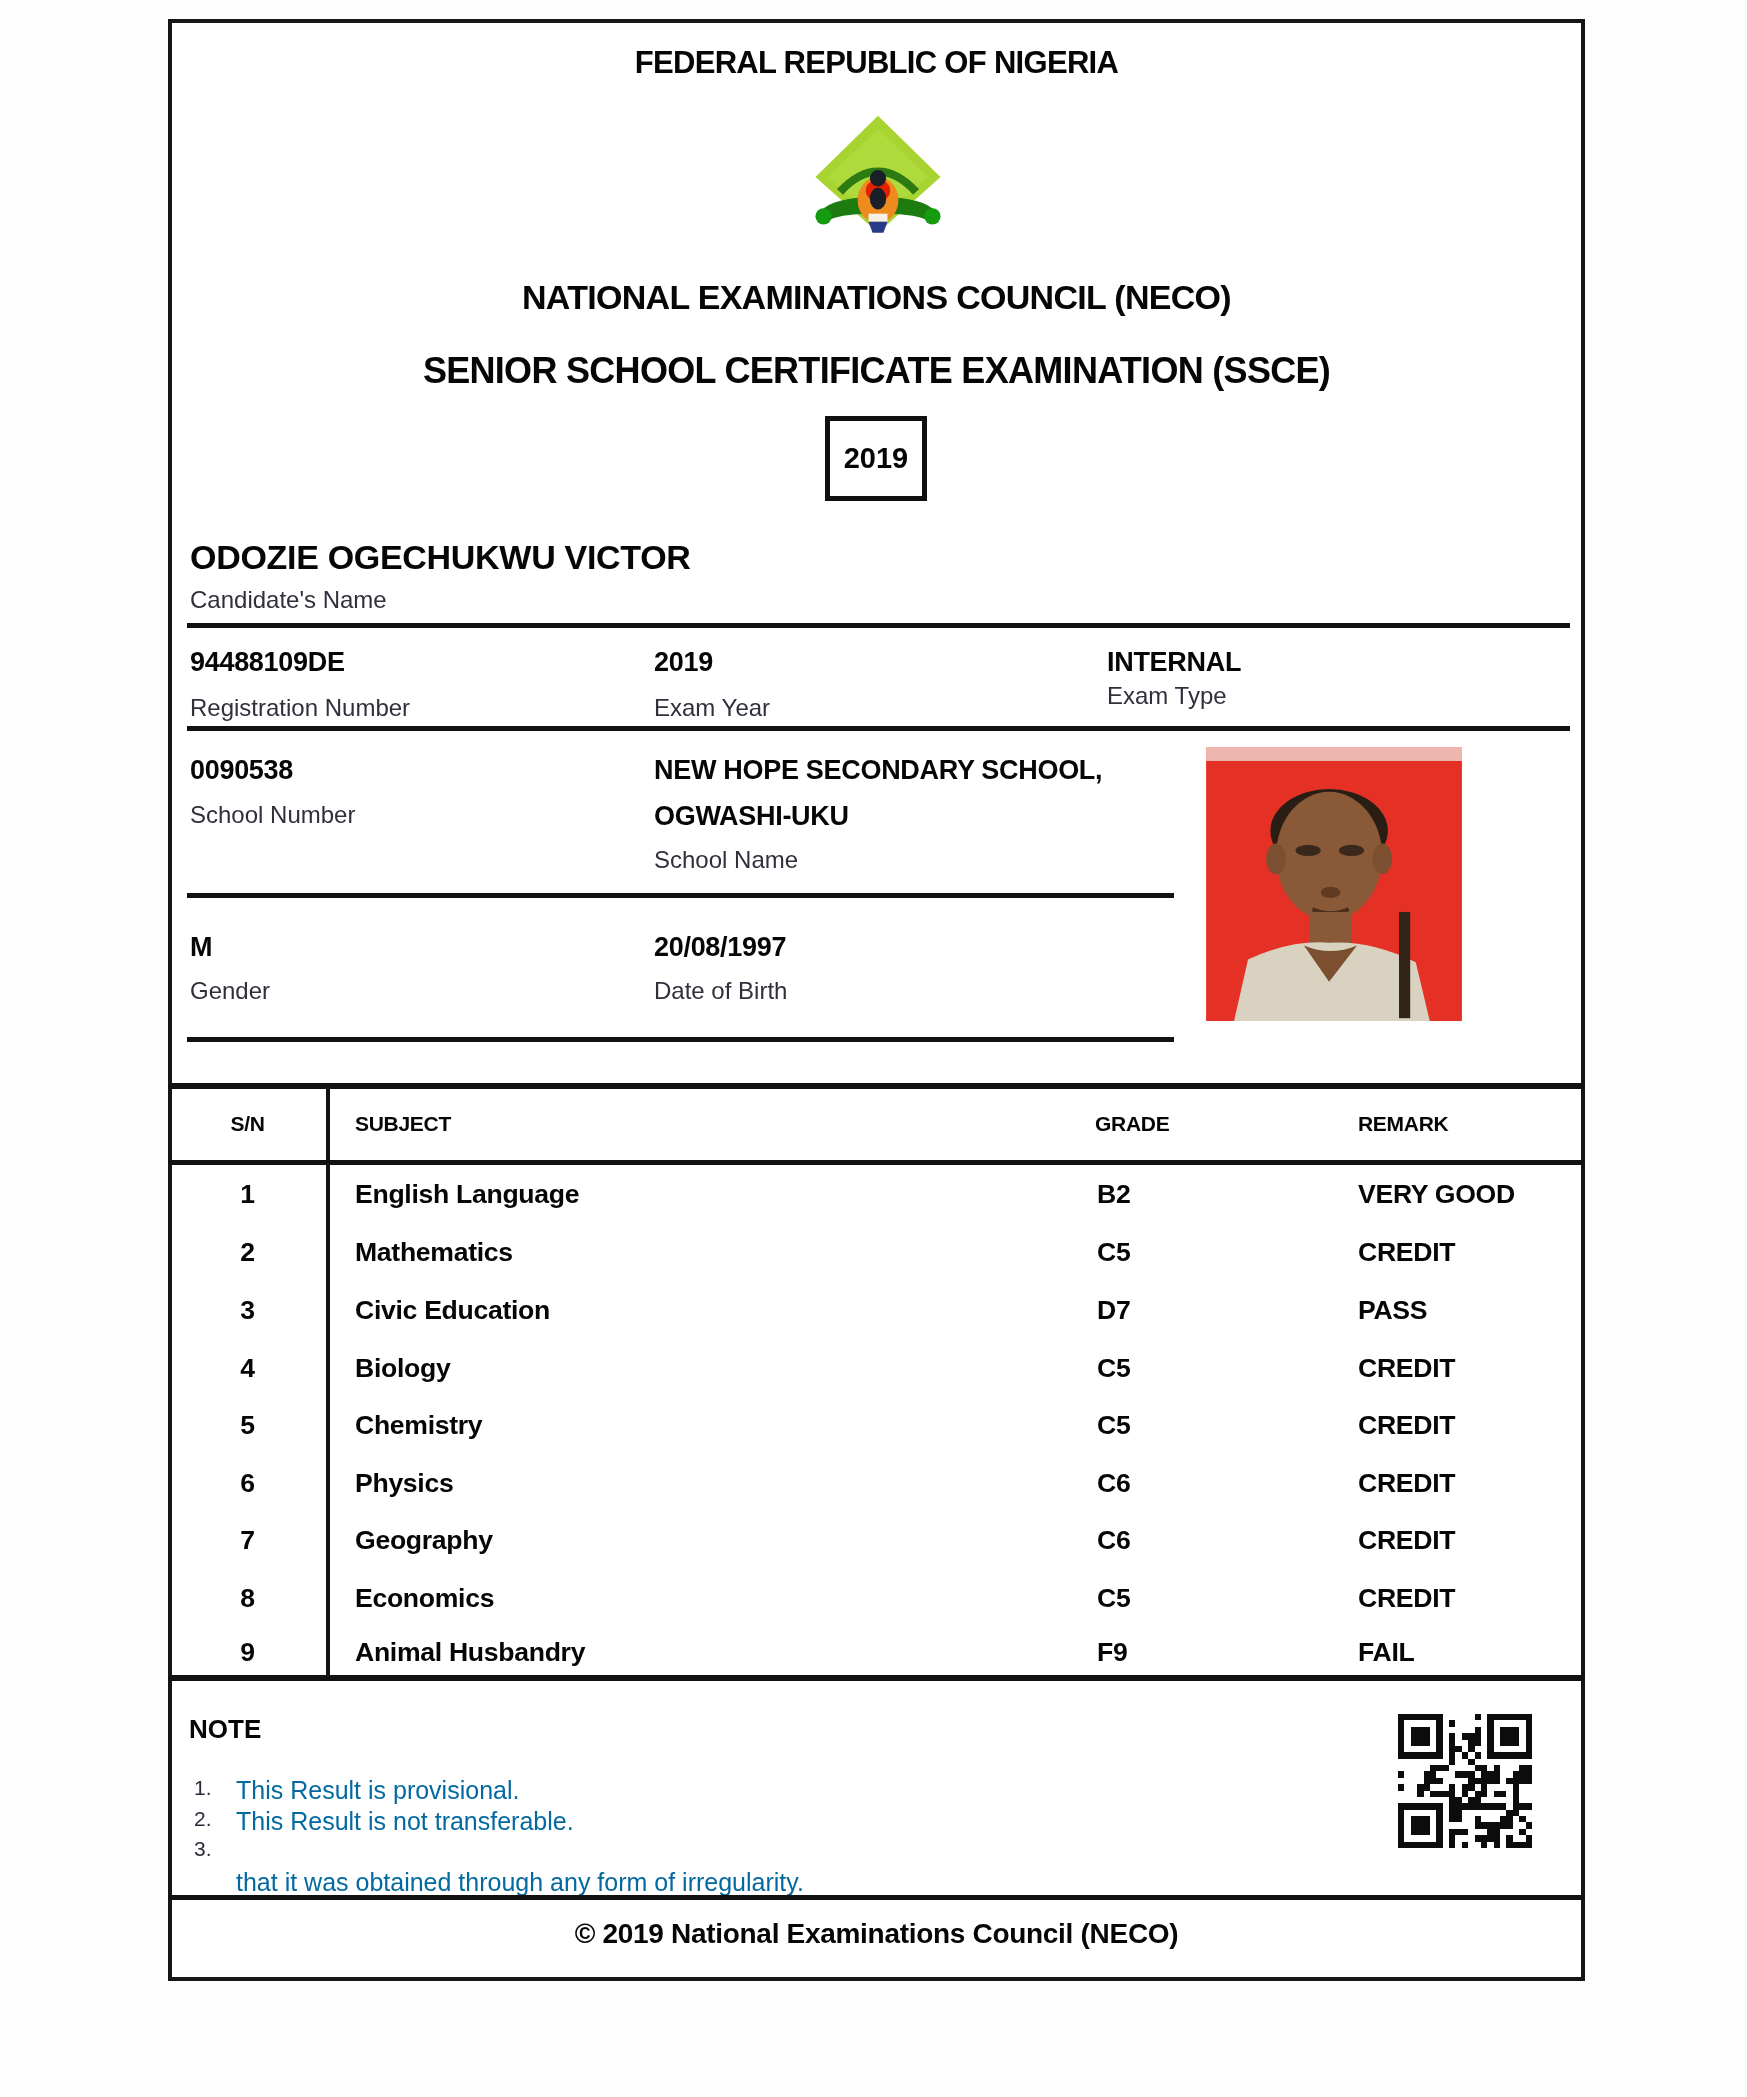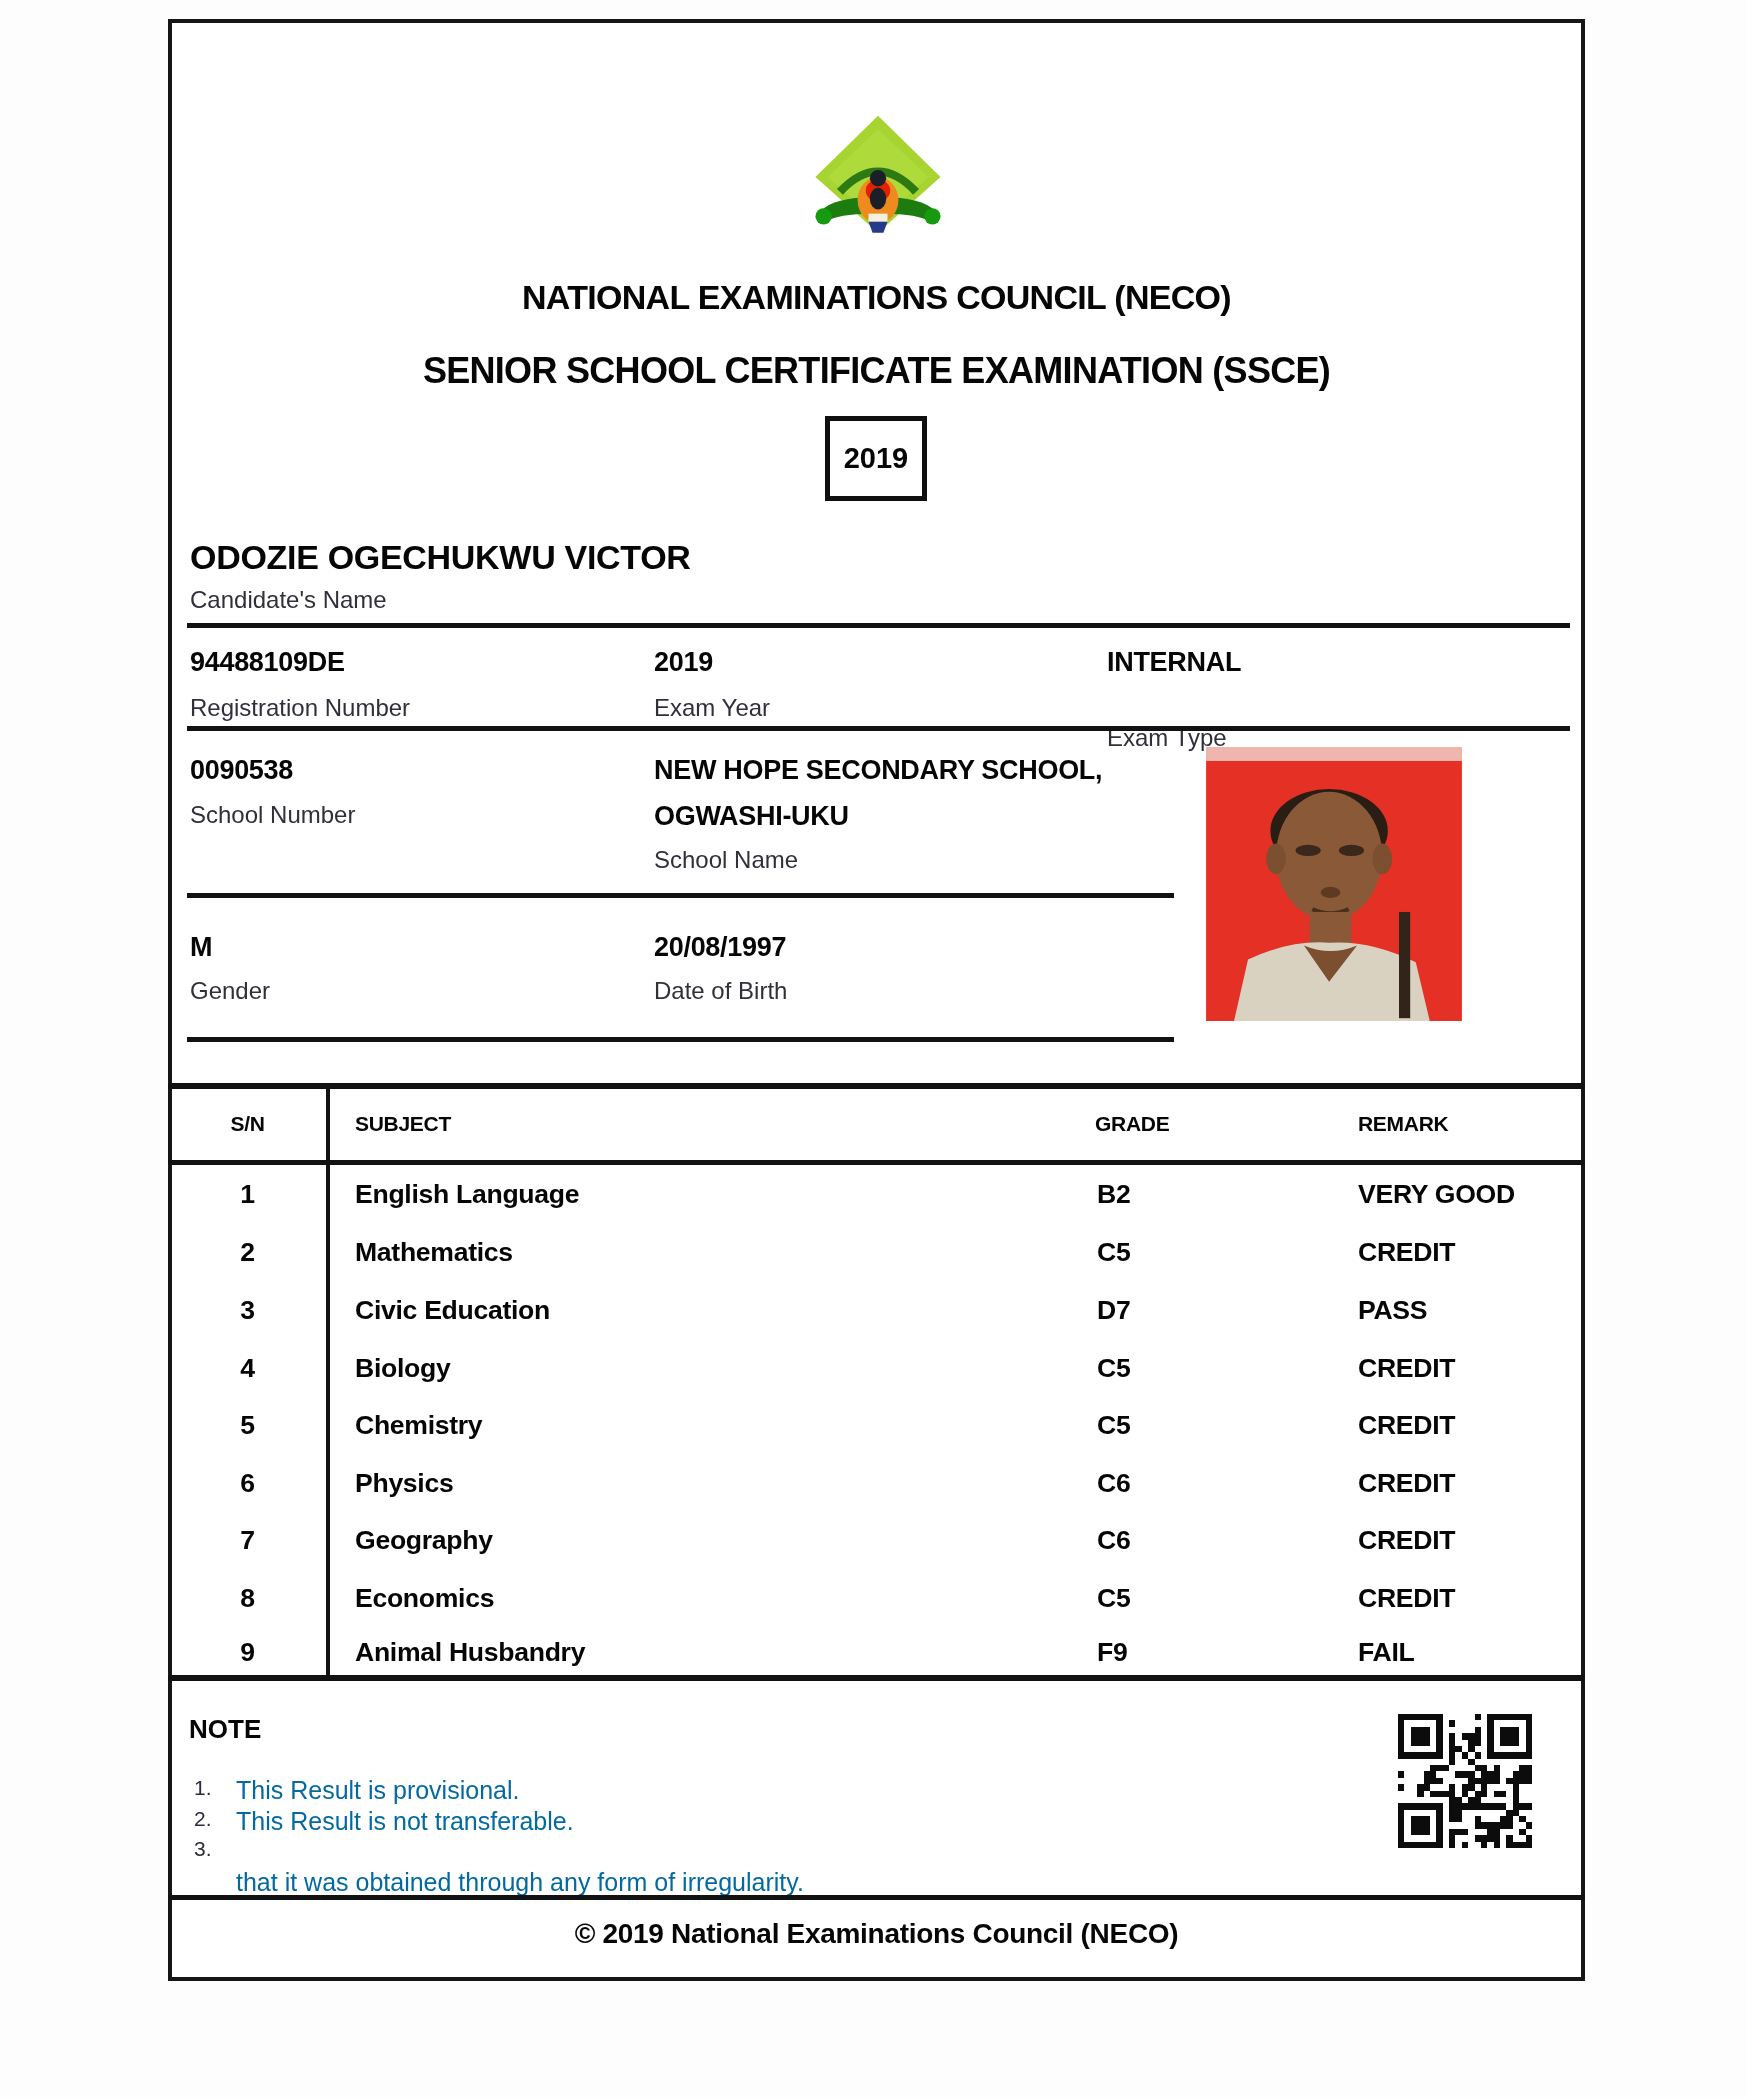--- a/index.html
+++ b/index.html
@@ -29,20 +29,21 @@
   .qr{position:absolute;left:1398px;top:1714px;width:134px;height:134px;}
   .logo{position:absolute;left:810px;top:112px;width:136px;height:138px;}
 </style>
 </head>
 <body>
 
 <div id="canvas">
 
   <div class="doc"></div>
 
+  <div class="center-band h-country" style="top:45px">FEDERAL REPUBLIC OF NIGERIA</div>
 
   <div class="logo">
     <svg viewBox="0 0 100 100" width="136" height="138">
       <polygon points="50,2 96,47 50,88 4,47" fill="#a8d431"></polygon>
       <polygon points="50,12 87,47 50,80 13,47" fill="#b4dd44" opacity="0.6"></polygon>
       <path d="M22,58 Q50,28 78,58" fill="none" stroke="#2d7a12" stroke-width="6"></path>
       <path d="M8,72 Q18,62 46,62 L46,74 Q20,74 12,80 Q6,78 8,72 Z" fill="#1d7c10"></path>
       <path d="M92,72 Q82,62 54,62 L54,74 Q80,74 88,80 Q94,78 92,72 Z" fill="#1d7c10"></path>
       <circle cx="10" cy="76" r="6" fill="#159a10"></circle>
       <circle cx="90" cy="76" r="6" fill="#159a10"></circle>
@@ -64,21 +65,21 @@
 
   <div class="abs val" style="left:190px;top:538px;font-size:34px">ODOZIE OGECHUKWU VICTOR</div>
   <div class="abs lbl" style="left:190px;top:586px">Candidate's Name</div>
   <div class="rule" style="left:187px;top:623px;width:1383px"></div>
 
   <div class="abs val" style="left:190px;top:647px">94488109DE</div>
   <div class="abs lbl" style="left:190px;top:694px">Registration Number</div>
   <div class="abs val" style="left:654px;top:647px">2019</div>
   <div class="abs lbl" style="left:654px;top:694px">Exam Year</div>
   <div class="abs val" style="left:1107px;top:647px">INTERNAL</div>
-  <div class="abs lbl" style="left:1107px;top:724px">Exam Type</div>
+  <div class="abs lbl" style="left:1107px;top:682px">Exam Type</div>
   <div class="rule" style="left:187px;top:726px;width:1383px"></div>
 
   <div class="abs val" style="left:190px;top:755px">0090538</div>
   <div class="abs lbl" style="left:190px;top:801px">School Number</div>
   <div class="abs val" style="left:654px;top:755px">NEW HOPE SECONDARY SCHOOL,</div>
   <div class="abs val" style="left:654px;top:801px">OGWASHI-UKU</div>
   <div class="abs lbl" style="left:654px;top:846px">School Name</div>
   <div class="rule" style="left:187px;top:893px;width:987px"></div>
 
   <div class="abs val" style="left:190px;top:932px">M</div>

